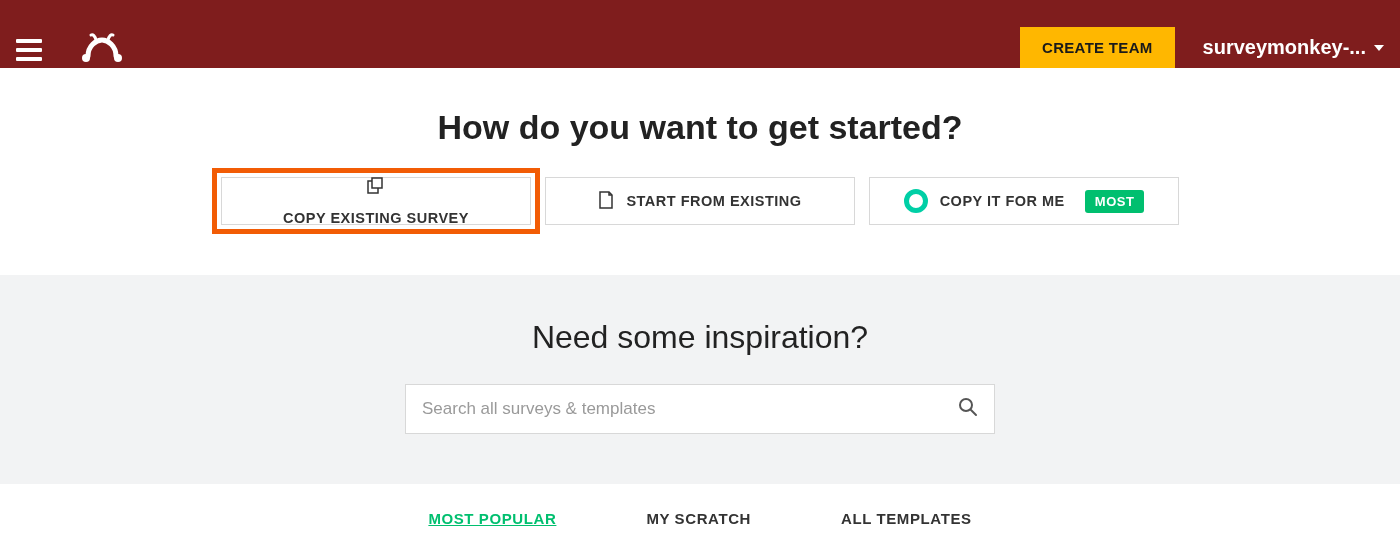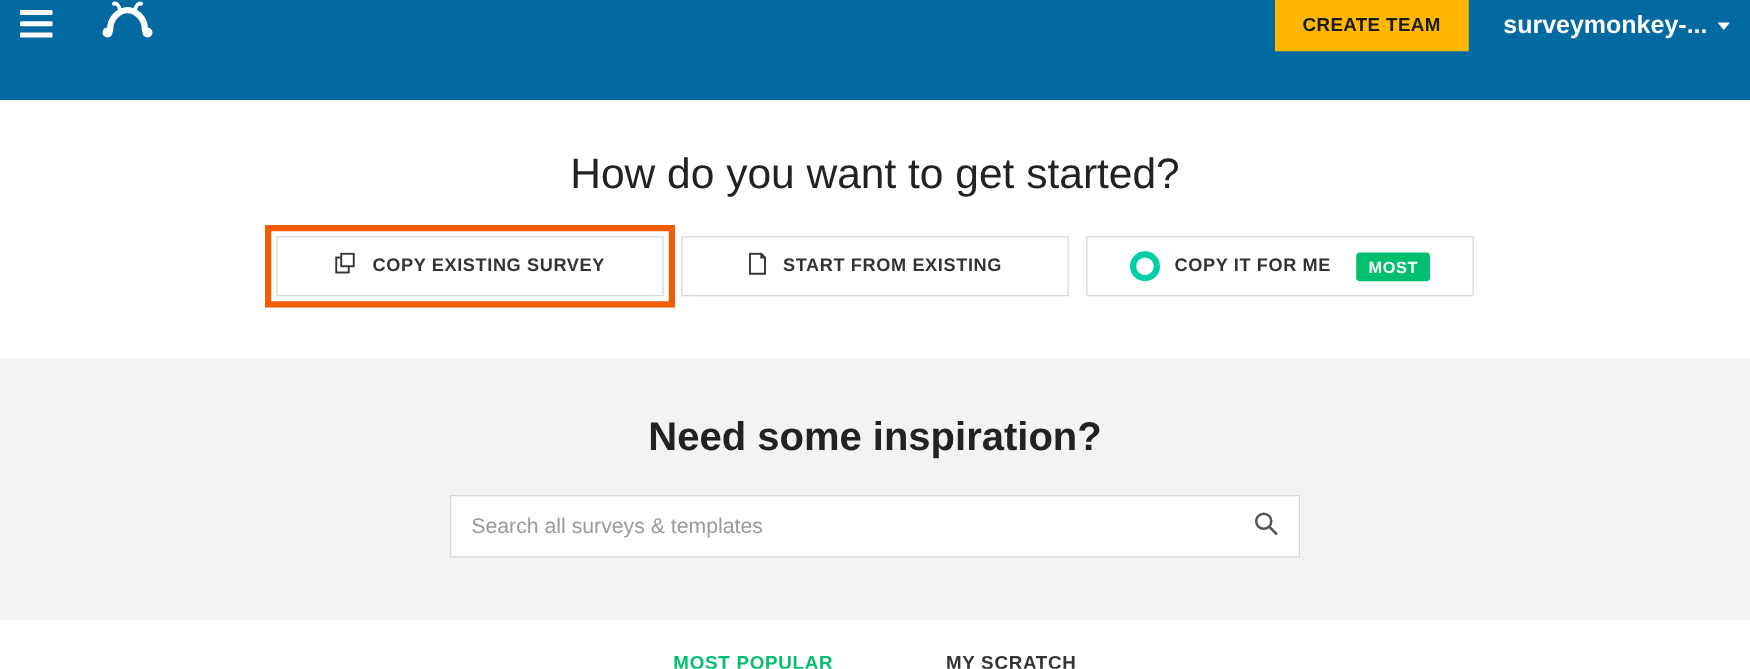--- a/index.html
+++ b/index.html
@@ -4,24 +4,24 @@
 <style>
   * { margin: 0; padding: 0; box-sizing: border-box; }
   body {
     font-family: -apple-system, BlinkMacSystemFont, "Segoe UI", Helvetica, Arial, sans-serif;
     width: 1400px;
     height: 535px;
     background: #ffffff;
     overflow: hidden;
   }
   .header {
-    background: #0369a1;
-    height: 80px;
+    background: #7f1d1d;
+    height: 68px;
     display: flex;
-    align-items: flex-start;
+    align-items: flex-end;
     padding: 0 16px;
     justify-content: space-between;
   }
   .header-left { display: flex; align-items: center; gap: 36px; }
   .hamburger { cursor: pointer; display:flex; flex-direction:column; gap:5px; }
   .hamburger span { width:26px; height:4px; background:#fff; border-radius:1px; display:block; }
   .logo { color:#fff; }
   .header-right { display:flex; align-items:center; gap:28px; }
   .create-team-btn {
     background:#ffb700;
@@ -30,41 +30,42 @@
     padding:12px 22px;
     border:none;
     cursor:pointer;
     font-size:15px;
     letter-spacing:0.3px;
   }
   .user-menu { color:#fff; font-weight:600; display:flex; align-items:center; gap:8px; cursor:pointer; font-size:20px; }
   .caret-down { width:0; height:0; border-left:5px solid transparent; border-right:5px solid transparent; border-top:6px solid #fff; }
 
   .section1 { text-align:center; padding: 40px 0 50px 0; background:#fff; }
-  .section1 h1 { font-size:34px; font-weight:400; color:#222; margin-bottom:30px; }
+  .section1 h1 { font-size:34px; font-weight:700; color:#222; margin-bottom:30px; }
   .option-row { display:flex; justify-content:center; gap:14px; }
   .option-card {
     border:1px solid #d8d8d8;
     background:#fff;
     height:48px;
     display:flex;
     align-items:center;
     justify-content:center;
     gap:12px;
     padding:0 22px;
     width:310px;
     cursor:pointer;
     font-weight:700;
     font-size:14.5px;
     color:#333;
     letter-spacing:0.5px;
   }
   .option-card.highlighted-wrap {
     outline: 5px solid #f25c05;
     outline-offset: 4px;
+    flex-direction: column;
   }
   .beta-badge {
     background:#00bf6f;
     color:#fff;
     padding:4px 10px;
     font-size:13px;
     font-weight:700;
     border-radius:3px;
     margin-left:8px;
   }
@@ -72,23 +73,23 @@
     width:24px; height:24px; border-radius:50%;
     border:5px solid #00cfa6;
     display:inline-block;
   }
 
   .section2 {
     background:#f2f3f4;
     text-align:center;
     padding:44px 0 50px 0;
   }
-  .section2 h2 { font-size:32px; font-weight:700; color:#222; margin-bottom:28px; }
+  .section2 h2 { font-size:32px; font-weight:400; color:#222; margin-bottom:28px; }
   .search-wrap {
-    width:680px;
+    width:590px;
     margin:0 auto;
     background:#fff;
     border:1px solid #d8d8d8;
     height:50px;
     display:flex;
     align-items:center;
     padding:0 16px;
   }
   .search-wrap input {
     flex:1;
@@ -193,13 +194,14 @@
           <circle cx="8" cy="8" r="6" stroke="#555" stroke-width="2" fill="none"></circle>
           <line x1="13" y1="13" x2="18" y2="18" stroke="#555" stroke-width="2" stroke-linecap="round"></line>
         </svg>
     </span>
   </div>
 </div>
 
 <div class="tabbar">
   <div class="tab active">MOST POPULAR</div>
   <div class="tab">MY SCRATCH</div>
+  <div class="tab">ALL TEMPLATES</div>
 </div>
 
 </body></html>

